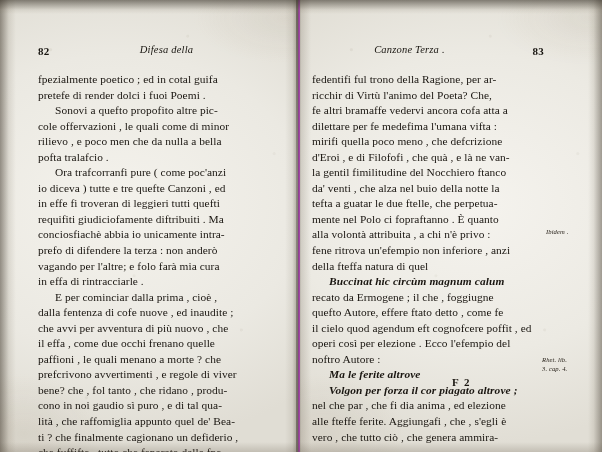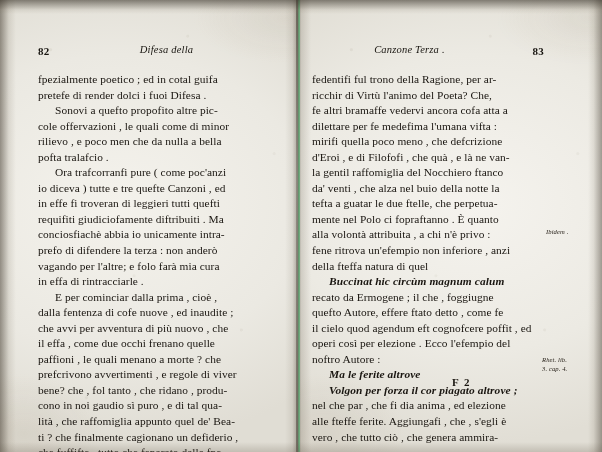--- a/index.html
+++ b/index.html
@@ -5,21 +5,21 @@
   html, body {
     margin: 0;
     padding: 0;
     background: #6d6d6d;
   }
   #book {
     position: relative;
     width: 602px;
     height: 452px;
     overflow: hidden;
-    background: #86efac;
+    background: #d946ef;
     font-family: "Liberation Serif", "DejaVu Serif", serif;
   }
 
   
   .leaf {
     position: absolute;
     top: 0;
     height: 452px;
     background: #eceae4;
   }
@@ -194,21 +194,21 @@
 
   <div class="textblock left ink-soft">
 
     <div class="running-head">
       <span class="folio left-folio">82</span>
       <span class="head-title shift-left">Difesa della</span>
     </div>
 
     <div class="body-lines">
       <span class="ln">fpezialmente poetico ;  ed  in cotal guifa</span>
-      <span class="ln">pretefe di render  dolci i fuoi Difesa .</span>
+      <span class="ln">pretefe di render  dolci i fuoi Poemi .</span>
       <span class="ln indent">Sonovi a quefto propofito  altre pic-</span>
       <span class="ln">cole offervazioni , le quali come di minor</span>
       <span class="ln">rilievo , e poco men che  da  nulla a bella</span>
       <span class="ln">pofta tralafcio .</span>
       <span class="ln indent">Ora trafcorranfi pure ( come poc'anzi</span>
       <span class="ln">io diceva ) tutte e tre quefte Canzoni , ed</span>
       <span class="ln">in effe fi troveran di leggieri tutti quefti</span>
       <span class="ln">requifiti  giudiciofamente  diftribuiti .  Ma</span>
       <span class="ln">conciosfiachè  abbia  io  unicamente  intra-</span>
       <span class="ln">prefo di difendere la terza : non anderò</span>
@@ -236,21 +236,21 @@
       <span class="folio right-folio">83</span>
     </div>
 
     <div class="body-lines">
       <span class="ln">fedentifi ful trono della Ragione, per ar-</span>
       <span class="ln">ricchir di Virtù l'animo del Poeta? Che,</span>
       <span class="ln">fe altri bramaffe vedervi ancora cofa atta a</span>
       <span class="ln">dilettare  per  fe medefima l'umana vifta :</span>
       <span class="ln">mirifi quella poco meno , che defcrizione</span>
       <span class="ln">d'Eroi , e di Filofofi , che quà , e là ne van-</span>
-      <span class="ln">la gentil raffomiglia del Nocchiero ftanco</span>
+      <span class="ln">la gentil fimilitudine del Nocchiero ftanco</span>
       <span class="ln">da' venti , che alza nel buio della notte la</span>
       <span class="ln">tefta a guatar le due ftelle, che perpetua-</span>
       <span class="ln">mente nel Polo ci fopraftanno . È quanto</span>
       <span class="ln">alla volontà attribuita , a chi n'è privo :</span>
       <span class="ln">fene ritrova un'efempio non inferiore , anzi</span>
       <span class="ln">della fteffa natura di quel</span>
 
       <span class="ln ital center-ish">Buccinat hic circùm magnum calum</span>
 
       <span class="ln">recato da Ermogene ; il che ,  foggiugne</span>

